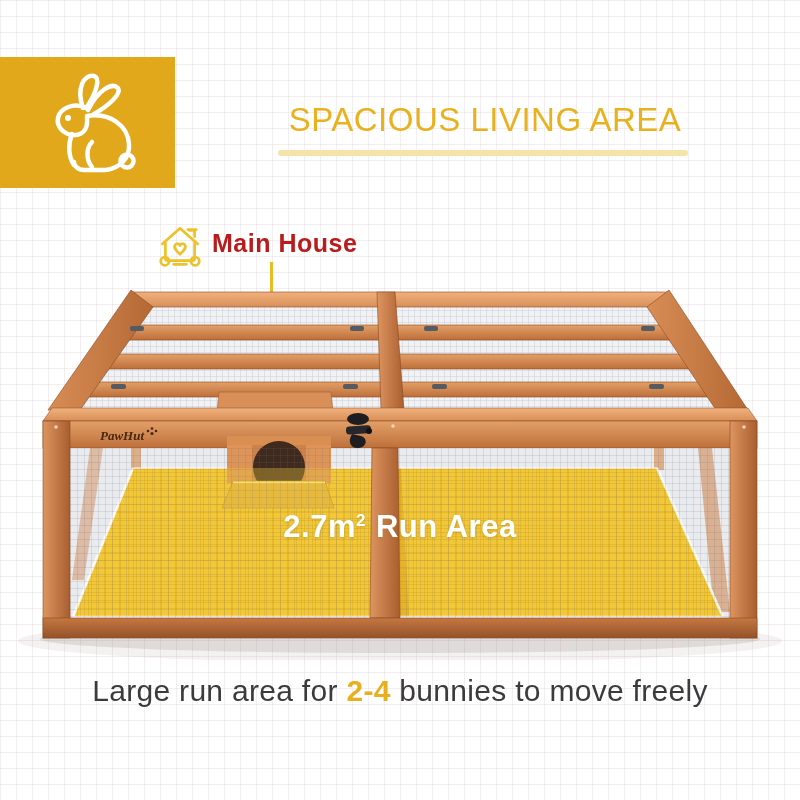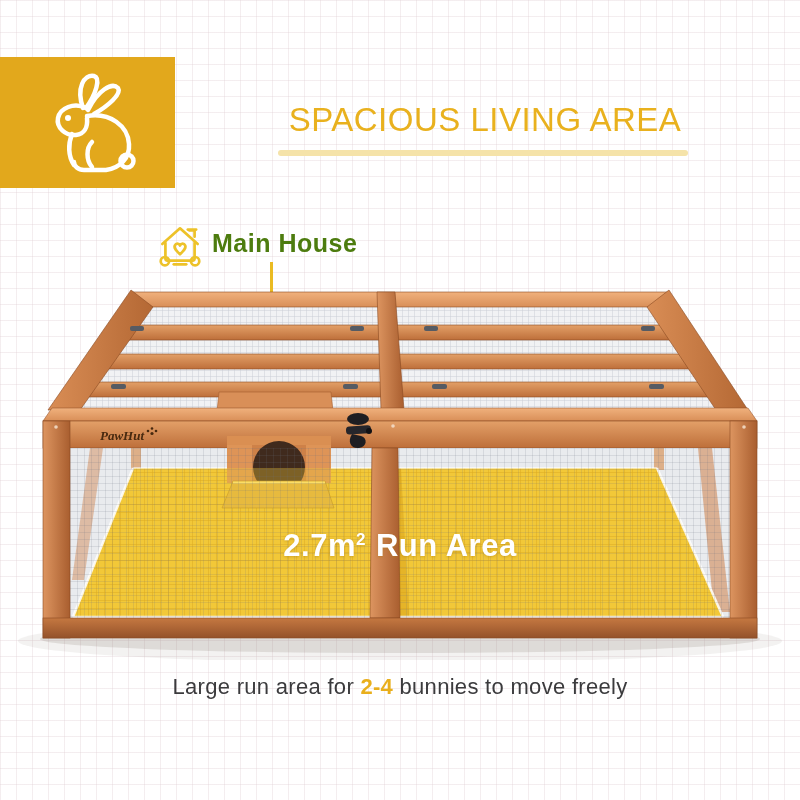--- a/index.html
+++ b/index.html
@@ -18,34 +18,34 @@
     display:flex;align-items:center;justify-content:center;}
   
   .title{left:240px;top:101px;width:490px;text-align:center;
     font-size:33px;font-weight:400;letter-spacing:0.5px;color:#E9B11E;
     white-space:nowrap;}
   .title-underline{left:278px;top:150px;width:410px;height:6px;
     background:#F5E3A9;border-radius:3px;}
   
   .callout-icon{left:155px;top:221px;width:50px;height:48px;}
   .callout-label{left:212px;top:229px;font-size:25px;font-weight:600;
-    color:#4d7c0f;letter-spacing:0.5px;white-space:nowrap;}
+    color:#b91c1c;letter-spacing:0.5px;white-space:nowrap;}
   .callout-line{left:270px;top:262px;width:3px;height:137px;background:#EABB22;}
   .callout-dot{left:257px;top:397px;width:22px;height:22px;border-radius:50%;
     background:#FCF1DC;border:3px solid #EABB22;
     box-shadow:0 0 0 5px rgba(234,187,34,0.18);}
   
   .cage{left:0;top:280px;width:800px;height:380px;}
   .run-label{left:0;top:509px;width:800px;text-align:center;
     font-size:31px;font-weight:800;color:#ffffff;letter-spacing:0.5px;
-    text-shadow:0 1px 3px rgba(170,125,10,0.45);white-space:nowrap;margin-top:19px;}
+    text-shadow:0 1px 3px rgba(170,125,10,0.45);white-space:nowrap;}
   .run-label sup{font-size:17px;}
   .run-label .sep{display:inline-block;width:10px;}
   
-  .caption{left:0;top:674px;width:800px;text-align:center;font-size:22px;
+  .caption{left:0;top:674px;width:800px;text-align:center;font-size:30px;
     color:#3b3b3d;letter-spacing:0.3px;white-space:nowrap;}
   .caption .hl{color:#E9AF1C;font-weight:800;}
 </style>
 </head>
 <body>
 
 <div class="abs badge">
   <svg width="120" height="112" viewBox="0 0 120 110">
     <g fill="none" stroke="#ffffff" stroke-width="4.5" stroke-linecap="round">
       <path d="M55,40 C48,20 56,6 66,8 C73,10 68,26 58,40"></path>

